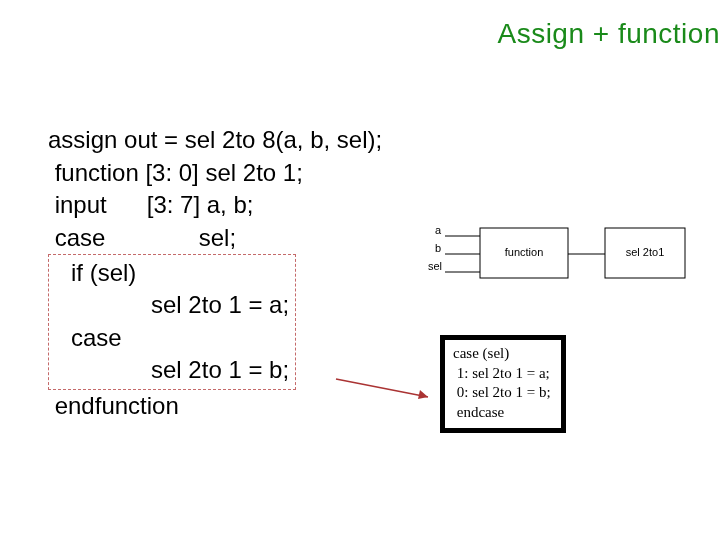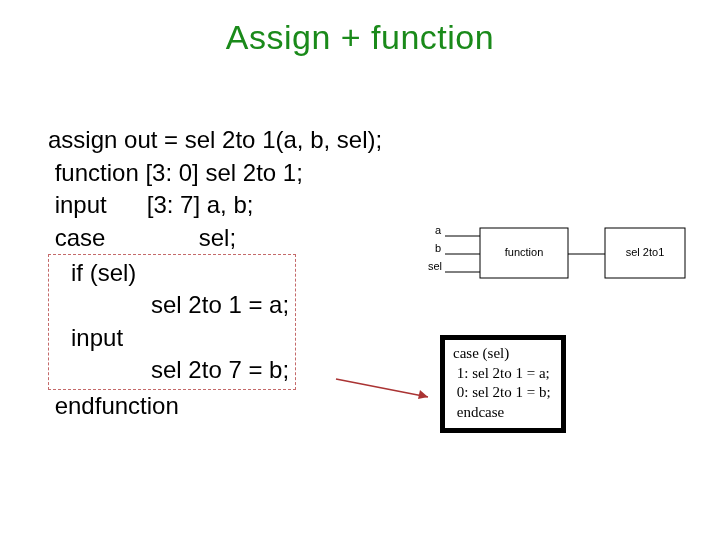--- a/index.html
+++ b/index.html
@@ -11,22 +11,22 @@
     font-family: Arial, Helvetica, sans-serif;
     color: #000;
     position: relative;
     overflow: hidden;
   }
   .title {
     position: absolute;
     top: 18px;
     left: 0;
     width: 720px;
-    text-align: center;
-    font-size: 34px;
+    text-align: right;
+    font-size: 28px;
     font-weight: 400;
     color: #1a8a1a;
     letter-spacing: 0.5px;
   }
   .codeblock {
     position: absolute;
     top: 92px;
     left: 48px;
     font-size: 24px;
     line-height: 1.35;
@@ -83,28 +83,28 @@
   .arrow polygon {
     fill: #a33;
   }
 </style>
 </head>
 <body>
 
 <div class="title">Assign + function</div>
 
 <div class="codeblock">
-<span>assign out = sel 2to 1(a, b, sel);</span>
+<span>assign out = sel 2to 8(a, b, sel);</span>
 <span> function [3: 0] sel 2to 1;</span>
 <span> input      [3: 7] a, b;</span>
 <span> case              sel;</span>
 <span class="boxed"><span>   if (sel)</span>
 <span>               sel 2to 1 = a;</span>
-<span>   input</span>
-<span>               sel 2to 7 = b;</span></span>
+<span>   case</span>
+<span>               sel 2to 1 = b;</span></span>
 <span> endfunction</span>
 </div>
 
 <svg class="diagram" viewBox="0 0 300 70">
   <text x="45" y="12">a</text>
   <line x1="55" y1="14" x2="90" y2="14"></line>
   <text x="45" y="30">b</text>
   <line x1="55" y1="32" x2="90" y2="32"></line>
   <text x="38" y="48">sel</text>
   <line x1="55" y1="50" x2="90" y2="50"></line>

